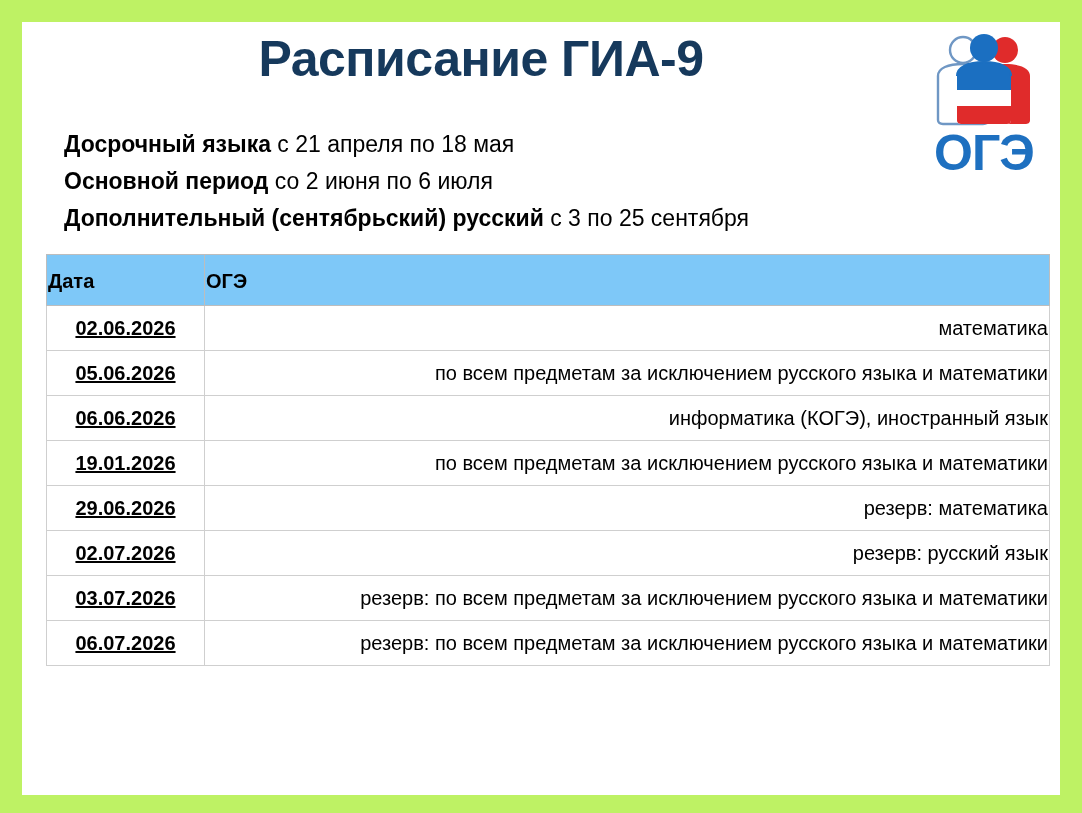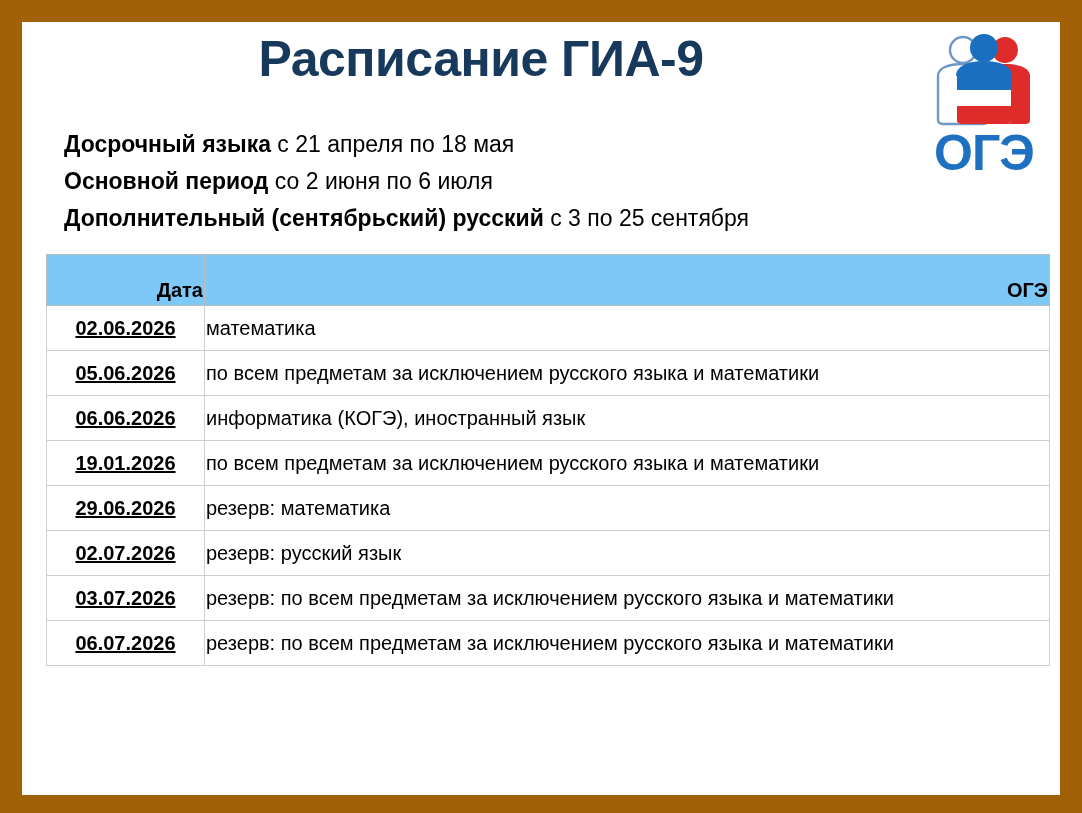--- a/index.html
+++ b/index.html
@@ -9,21 +9,21 @@
     background: #ffffff;
   }
   body {
     font-family: "Liberation Sans", "DejaVu Sans", sans-serif;
   }
 
   .poster {
     position: relative;
     width: 1082px;
     height: 813px;
-    background: #a16207;
+    background: #bef264;
     overflow: hidden;
   }
 
   .poster-inner {
     position: absolute;
     left: 22px;
     top: 22px;
     width: 1038px;
     height: 773px;
     background: #ffffff;
@@ -102,43 +102,43 @@
   table.sched th,
   table.sched td {
     border: 1px solid #cfcfcf;
   }
   table.sched thead th {
     background: #7ec8f8;
     color: #000000;
     font-size: 20px;
     font-weight: bold;
     height: 51px;
-    text-align: right;
+    text-align: left;
     vertical-align: bottom;
-    padding-bottom: 3px;
+    padding-bottom: 12px;
     border-color: #bdbdbd;
   }
   col.c-date { width: 158px; }
   col.c-exam { width: auto; }
 
   table.sched tbody td {
     height: 45px;
     font-size: 20px;
     color: #000000;
     background: #ffffff;
   }
   td.date-cell {
     text-align: center;
     font-weight: bold;
     color: #173a52;
     font-size: 20px;
     text-decoration: underline;
   }
   td.exam-cell {
-    text-align: left;
+    text-align: right;
   }
   td.exam-cell.reserve {
   }
 </style>
 </head>
 <body>
 
 <div class="poster">
   <div class="poster-inner">
 

